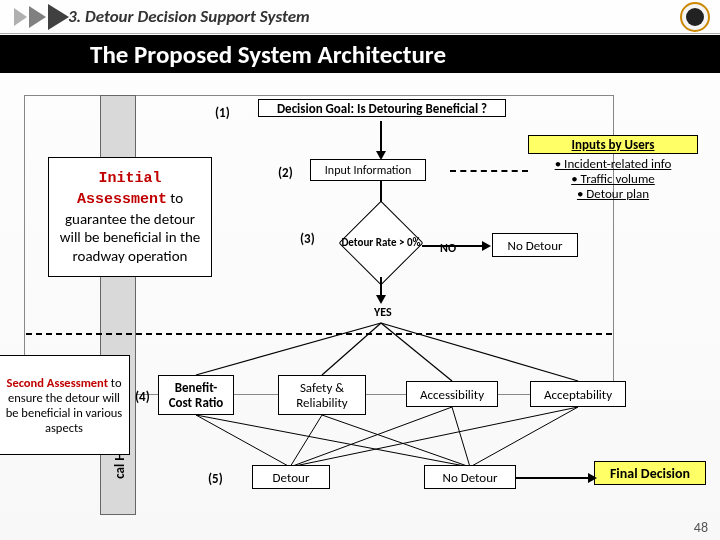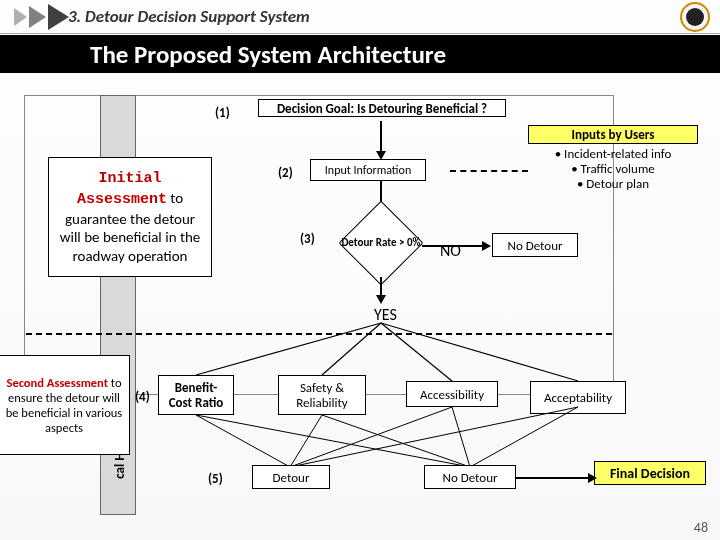--- a/index.html
+++ b/index.html
@@ -29,21 +29,21 @@
   .num { position:absolute; font-weight:bold; font-size:13px; }
   .initial b { color:#c00000; font-weight:bold;font-family:Liberation Mono, monospace; }
   .diamond { position:absolute; width:82px; height:68px; }
   .diamond .shape { width:100%; height:100%; transform:rotate(45deg); border:1.5px solid #000; background:#fff; position:absolute; top:0; left:0; width:60px; height:60px; left:11px; top:4px; border-radius:2px;}
   .diamond .lab { position:absolute; inset:0; display:flex; align-items:center; justify-content:center; text-align:center; font-size:11px; font-weight:bold; line-height:1.1; }
   .dash { position:absolute; border-top:2px dashed #000; }
   .arrow { position:absolute; width:0; height:0; }
   .arrow.down { border-left:5px solid transparent; border-right:5px solid transparent; border-top:9px solid #000; }
   .arrow.right{ border-top:5px solid transparent; border-bottom:5px solid transparent; border-left:9px solid #000; }
   .line { position:absolute; background:#000; }
-  .yn { position:absolute; font-size:16px; font-weight:normal; }
+  .yn { position:absolute; font-size:12px; font-weight:bold; }
   .pagenum { position:absolute; right:12px; bottom:4px; font-size:14px; color:#555;}
   .inputs-list { text-align:center; font-size:13px; }
   .inputs-list .tt { font-weight:bold; background:#ffff66; border:1.5px solid #000; display:block; padding:1px 6px; margin-bottom:2px;}
   .inputs-list div { white-space:nowrap; }
   .criteria { font-size:13px; }
   svg.wires { position:absolute; left:0; top:0; }
 </style>
 </head>
 <body>
 
@@ -74,21 +74,21 @@
   <div class="node bold" style="left:258px; top:26px; width:248px; height:18px;">Decision Goal: Is Detouring Beneficial ?</div>
 
   <div class="line" style="left:380px; top:48px; width:2px; height:32px;"></div>
   <div class="arrow down" style="left:376px; top:78px;"></div>
 
   <span class="num" style="left:278px; top:92px;">(2)</span>
   <div class="node" style="left:310px; top:86px; width:116px; height:22px; font-size:12px;">Input Information</div>
 
   <div class="dash" style="left:450px; top:97px; width:78px;"></div>
 
-  <div class="inputs-list" style="position:absolute; left:528px; top:52px; width:170px;">
+  <div class="inputs-list" style="position:absolute; left:528px; top:62px; width:170px;text-decoration:underline;">
     <span class="tt">Inputs by Users</span>
     <div>•   Incident-related info</div>
     <div>•   Traffic volume</div>
     <div>•   Detour plan</div>
   </div>
 
   <div class="line" style="left:380px; top:108px; width:2px; height:26px;"></div>
   <div class="arrow down" style="left:376px; top:132px;"></div>
 
   <span class="num" style="left:300px; top:158px;">(3)</span>
@@ -113,21 +113,21 @@
   </div>
 
   <div class="node" style="left:-2px; top:282px; width:132px; height:100px; font-size:12.5px; line-height:1.2;">
     <span><b style="color:#c00000">Second Assessment</b><span> to ensure the detour will be beneficial in various aspects</span></span>
   </div>
 
   <span class="num" style="left:135px; top:316px;">(4)</span>
   <div class="node criteria bold" style="left:158px; top:302px; width:76px; height:40px;">Benefit-Cost Ratio</div>
   <div class="node criteria" style="left:278px; top:302px; width:88px; height:40px;">Safety &amp; Reliability</div>
   <div class="node criteria" style="left:406px; top:308px; width:92px; height:26px;">Accessibility</div>
-  <div class="node criteria" style="left:530px; top:308px; width:96px; height:33px;">Acceptability</div>
+  <div class="node criteria" style="left:530px; top:308px; width:96px; height:26px;">Acceptability</div>
 
   <svg class="wires" width="720" height="460">
     <line x1="381" y1="250" x2="196" y2="302" stroke="#000" stroke-width="1.2"></line>
     <line x1="381" y1="250" x2="322" y2="302" stroke="#000" stroke-width="1.2"></line>
     <line x1="381" y1="250" x2="452" y2="308" stroke="#000" stroke-width="1.2"></line>
     <line x1="381" y1="250" x2="578" y2="308" stroke="#000" stroke-width="1.2"></line>
 
     <line x1="196" y1="342" x2="290" y2="394" stroke="#000" stroke-width="1"></line>
     <line x1="196" y1="342" x2="470" y2="394" stroke="#000" stroke-width="1"></line>
     <line x1="322" y1="342" x2="290" y2="394" stroke="#000" stroke-width="1"></line>

